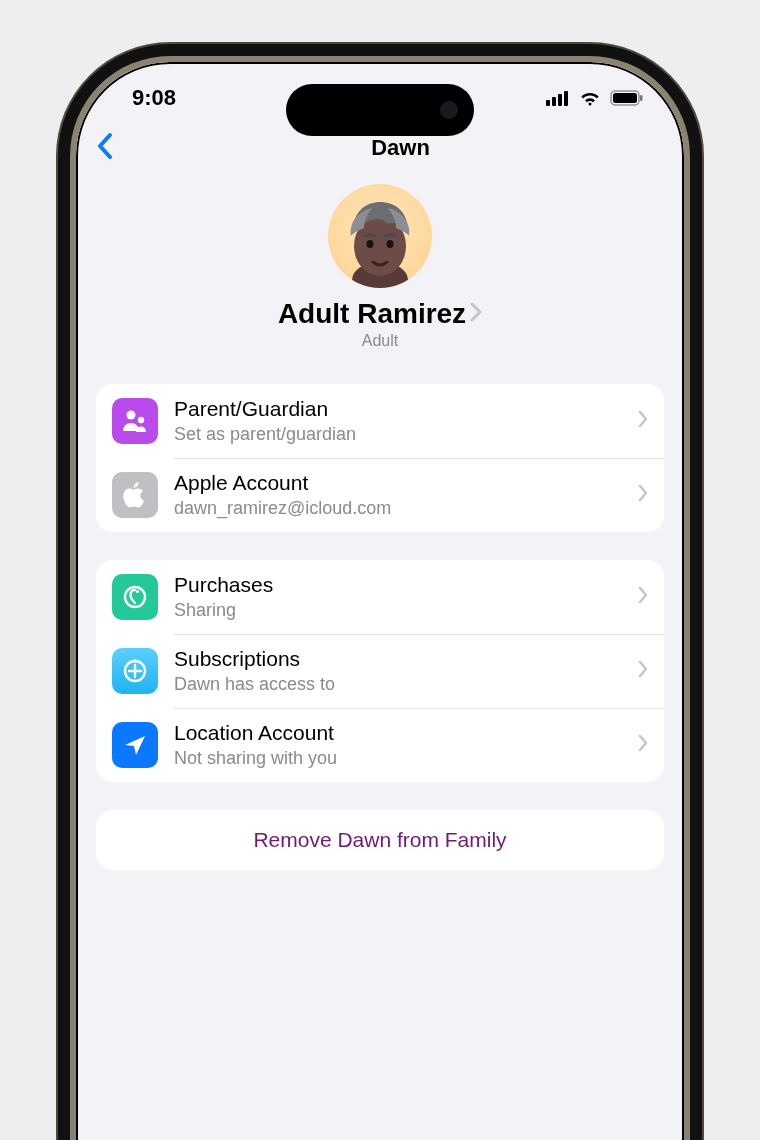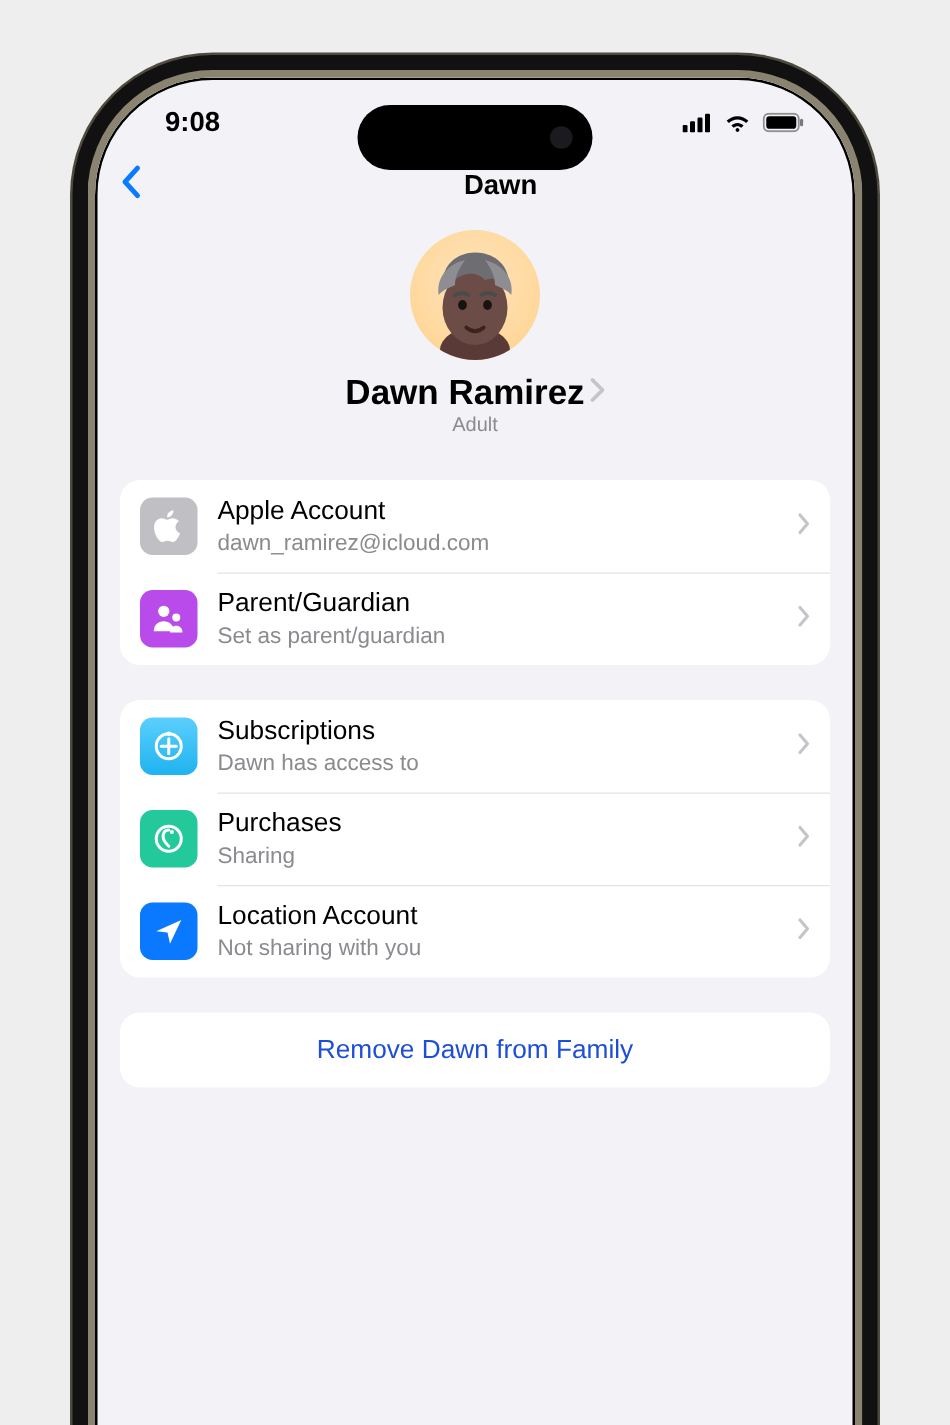--- a/index.html
+++ b/index.html
@@ -164,21 +164,21 @@
 
   .danger-group {
     background:#fff;
     margin: 0 20px;
     border-radius:16px;
     padding: 18px 16px;
     text-align:center;
   }
   .danger-label {
     font-size: 21px;
-    color:#1d4ed8;
+    color:#701a75;
   }
 </style>
 </head>
 <body>
 
 <div class="device">
 
   <div class="notch"></div>
 
   <div class="status-bar">
@@ -227,48 +227,31 @@
         <path d="M23 52 C21 40 28 28 44 24 C40 30 36 36 36 44 C32 46 26 48 23 52Z" fill="#8d8d92"></path>
         <path d="M81 52 C83 40 76 28 60 24 C64 30 68 36 68 44 C72 46 78 48 81 52Z" fill="#8d8d92"></path>
         <ellipse cx="42" cy="60" rx="3.5" ry="4" fill="#1a1210"></ellipse>
         <ellipse cx="62" cy="60" rx="3.5" ry="4" fill="#1a1210"></ellipse>
         <path d="M45 78 Q52 84 59 78" stroke="#3d231f" stroke-width="3" fill="none" stroke-linecap="round"></path>
         <path d="M36 52 Q42 49 47 52" stroke="#4a4a4f" stroke-width="3" fill="none" stroke-linecap="round"></path>
         <path d="M57 52 Q62 49 68 52" stroke="#4a4a4f" stroke-width="3" fill="none" stroke-linecap="round"></path>
       </svg>
     </div>
     <div class="profile-name-row">
-      <span class="profile-name">Dawn Ramirez</span>
+      <span class="profile-name">Adult Ramirez</span>
       <span>
         <svg width="12" height="20" viewBox="0 0 12 20">
           <polyline points="2,2 10,10 2,18" fill="none" stroke="#c5c5c9" stroke-width="3" stroke-linecap="round" stroke-linejoin="round"></polyline>
         </svg>
       </span>
     </div>
     <div class="profile-role">Adult</div>
   </div>
 
   <div class="group">
-
-    <div class="row">
-      <div class="icon-square icon-gray">
-        <svg width="26" height="30" viewBox="0 0 26 30">
-          <path fill="#fff" d="M18.4 15.9c0-3.2 2.6-4.7 2.7-4.8-1.5-2.1-3.8-2.4-4.6-2.5-1.9-.2-3.8 1.1-4.8 1.1s-2.5-1.1-4.2-1.1c-2.1 0-4.1 1.2-5.2 3.1-2.2 3.8-.6 9.5 1.6 12.6 1.1 1.5 2.3 3.2 4 3.2 1.6-.1 2.2-1 4.2-1s2.5 1 4.2 1c1.7 0 2.8-1.5 3.9-3.1.8-1.1 1.4-2.4 1.8-3.7-1.8-.7-3.6-2.4-3.6-4.8zM15.4 6.1c.9-1.1 1.5-2.5 1.3-4-1.3.1-2.8.9-3.7 1.9-.8.9-1.5 2.4-1.3 3.8 1.4.1 2.8-.7 3.7-1.7z"></path>
-        </svg>
-      </div>
-      <div class="row-text">
-        <div class="row-title">Apple Account</div>
-        <div class="row-sub">dawn_ramirez@icloud.com</div>
-      </div>
-      <span class="row-chevron">
-        <svg width="10" height="18" viewBox="0 0 10 18">
-            <polyline points="2,2 8,9 2,16" fill="none" stroke="#c5c5c9" stroke-width="2.5" stroke-linecap="round" stroke-linejoin="round"></polyline>
-          </svg>
-      </span>
-    </div>
 
     <div class="row">
       <div class="icon-square icon-purple">
         <svg width="30" height="30" viewBox="0 0 30 30">
           <circle cx="11" cy="9" r="4.5" fill="#fff"></circle>
           <path d="M3 25c0-5 3.5-8 8-8s8 3 8 8H3z" fill="#fff"></path>
           <circle cx="21" cy="14" r="3.2" fill="#fff"></circle>
           <path d="M16 26c0-3.5 2.3-5.5 5-5.5s5 2 5 5.5H16z" fill="#fff"></path>
         </svg>
       </div>
@@ -276,23 +259,59 @@
         <div class="row-title">Parent/Guardian</div>
         <div class="row-sub">Set as parent/guardian</div>
       </div>
       <span class="row-chevron">
         <svg width="10" height="18" viewBox="0 0 10 18">
             <polyline points="2,2 8,9 2,16" fill="none" stroke="#c5c5c9" stroke-width="2.5" stroke-linecap="round" stroke-linejoin="round"></polyline>
           </svg>
       </span>
     </div>
 
+    <div class="row">
+      <div class="icon-square icon-gray">
+        <svg width="26" height="30" viewBox="0 0 26 30">
+          <path fill="#fff" d="M18.4 15.9c0-3.2 2.6-4.7 2.7-4.8-1.5-2.1-3.8-2.4-4.6-2.5-1.9-.2-3.8 1.1-4.8 1.1s-2.5-1.1-4.2-1.1c-2.1 0-4.1 1.2-5.2 3.1-2.2 3.8-.6 9.5 1.6 12.6 1.1 1.5 2.3 3.2 4 3.2 1.6-.1 2.2-1 4.2-1s2.5 1 4.2 1c1.7 0 2.8-1.5 3.9-3.1.8-1.1 1.4-2.4 1.8-3.7-1.8-.7-3.6-2.4-3.6-4.8zM15.4 6.1c.9-1.1 1.5-2.5 1.3-4-1.3.1-2.8.9-3.7 1.9-.8.9-1.5 2.4-1.3 3.8 1.4.1 2.8-.7 3.7-1.7z"></path>
+        </svg>
+      </div>
+      <div class="row-text">
+        <div class="row-title">Apple Account</div>
+        <div class="row-sub">dawn_ramirez@icloud.com</div>
+      </div>
+      <span class="row-chevron">
+        <svg width="10" height="18" viewBox="0 0 10 18">
+            <polyline points="2,2 8,9 2,16" fill="none" stroke="#c5c5c9" stroke-width="2.5" stroke-linecap="round" stroke-linejoin="round"></polyline>
+          </svg>
+      </span>
+    </div>
+
   </div>
 
   <div class="group">
+
+    <div class="row">
+      <div class="icon-square icon-teal">
+        <svg width="30" height="30" viewBox="0 0 30 30">
+          <circle cx="15" cy="15" r="10" fill="none" stroke="#fff" stroke-width="2.4"></circle>
+          <path d="M15 8c-3 0-4.5 2-4.5 5 0 4.5 3.5 6.5 4.5 8" fill="none" stroke="#fff" stroke-width="2.4" stroke-linecap="round"></path>
+          <circle cx="17.5" cy="9.5" r="1.6" fill="#fff"></circle>
+        </svg>
+      </div>
+      <div class="row-text">
+        <div class="row-title">Purchases</div>
+        <div class="row-sub">Sharing</div>
+      </div>
+      <span class="row-chevron">
+        <svg width="10" height="18" viewBox="0 0 10 18">
+            <polyline points="2,2 8,9 2,16" fill="none" stroke="#c5c5c9" stroke-width="2.5" stroke-linecap="round" stroke-linejoin="round"></polyline>
+          </svg>
+      </span>
+    </div>
 
     <div class="row">
       <div class="icon-square icon-skyblue">
         <svg width="30" height="30" viewBox="0 0 30 30">
           <circle cx="15" cy="15" r="10" fill="none" stroke="#fff" stroke-width="2.4"></circle>
           <circle cx="15" cy="5" r="1.8" fill="#fff"></circle>
           <line x1="15" y1="9" x2="15" y2="21" stroke="#fff" stroke-width="2.4" stroke-linecap="round"></line>
           <line x1="9" y1="15" x2="21" y2="15" stroke="#fff" stroke-width="2.4" stroke-linecap="round"></line>
         </svg>
       </div>
@@ -301,39 +320,20 @@
         <div class="row-sub">Dawn has access to</div>
       </div>
       <span class="row-chevron">
         <svg width="10" height="18" viewBox="0 0 10 18">
             <polyline points="2,2 8,9 2,16" fill="none" stroke="#c5c5c9" stroke-width="2.5" stroke-linecap="round" stroke-linejoin="round"></polyline>
           </svg>
       </span>
     </div>
 
     <div class="row">
-      <div class="icon-square icon-teal">
-        <svg width="30" height="30" viewBox="0 0 30 30">
-          <circle cx="15" cy="15" r="10" fill="none" stroke="#fff" stroke-width="2.4"></circle>
-          <path d="M15 8c-3 0-4.5 2-4.5 5 0 4.5 3.5 6.5 4.5 8" fill="none" stroke="#fff" stroke-width="2.4" stroke-linecap="round"></path>
-          <circle cx="17.5" cy="9.5" r="1.6" fill="#fff"></circle>
-        </svg>
-      </div>
-      <div class="row-text">
-        <div class="row-title">Purchases</div>
-        <div class="row-sub">Sharing</div>
-      </div>
-      <span class="row-chevron">
-        <svg width="10" height="18" viewBox="0 0 10 18">
-            <polyline points="2,2 8,9 2,16" fill="none" stroke="#c5c5c9" stroke-width="2.5" stroke-linecap="round" stroke-linejoin="round"></polyline>
-          </svg>
-      </span>
-    </div>
-
-    <div class="row">
       <div class="icon-square icon-blue">
         <svg width="28" height="28" viewBox="0 0 28 28">
           <path d="M4 14 L24 5 L15 24 L13 15 Z" fill="#fff"></path>
         </svg>
       </div>
       <div class="row-text">
         <div class="row-title">Location Account</div>
         <div class="row-sub">Not sharing with you</div>
       </div>
       <span class="row-chevron">

